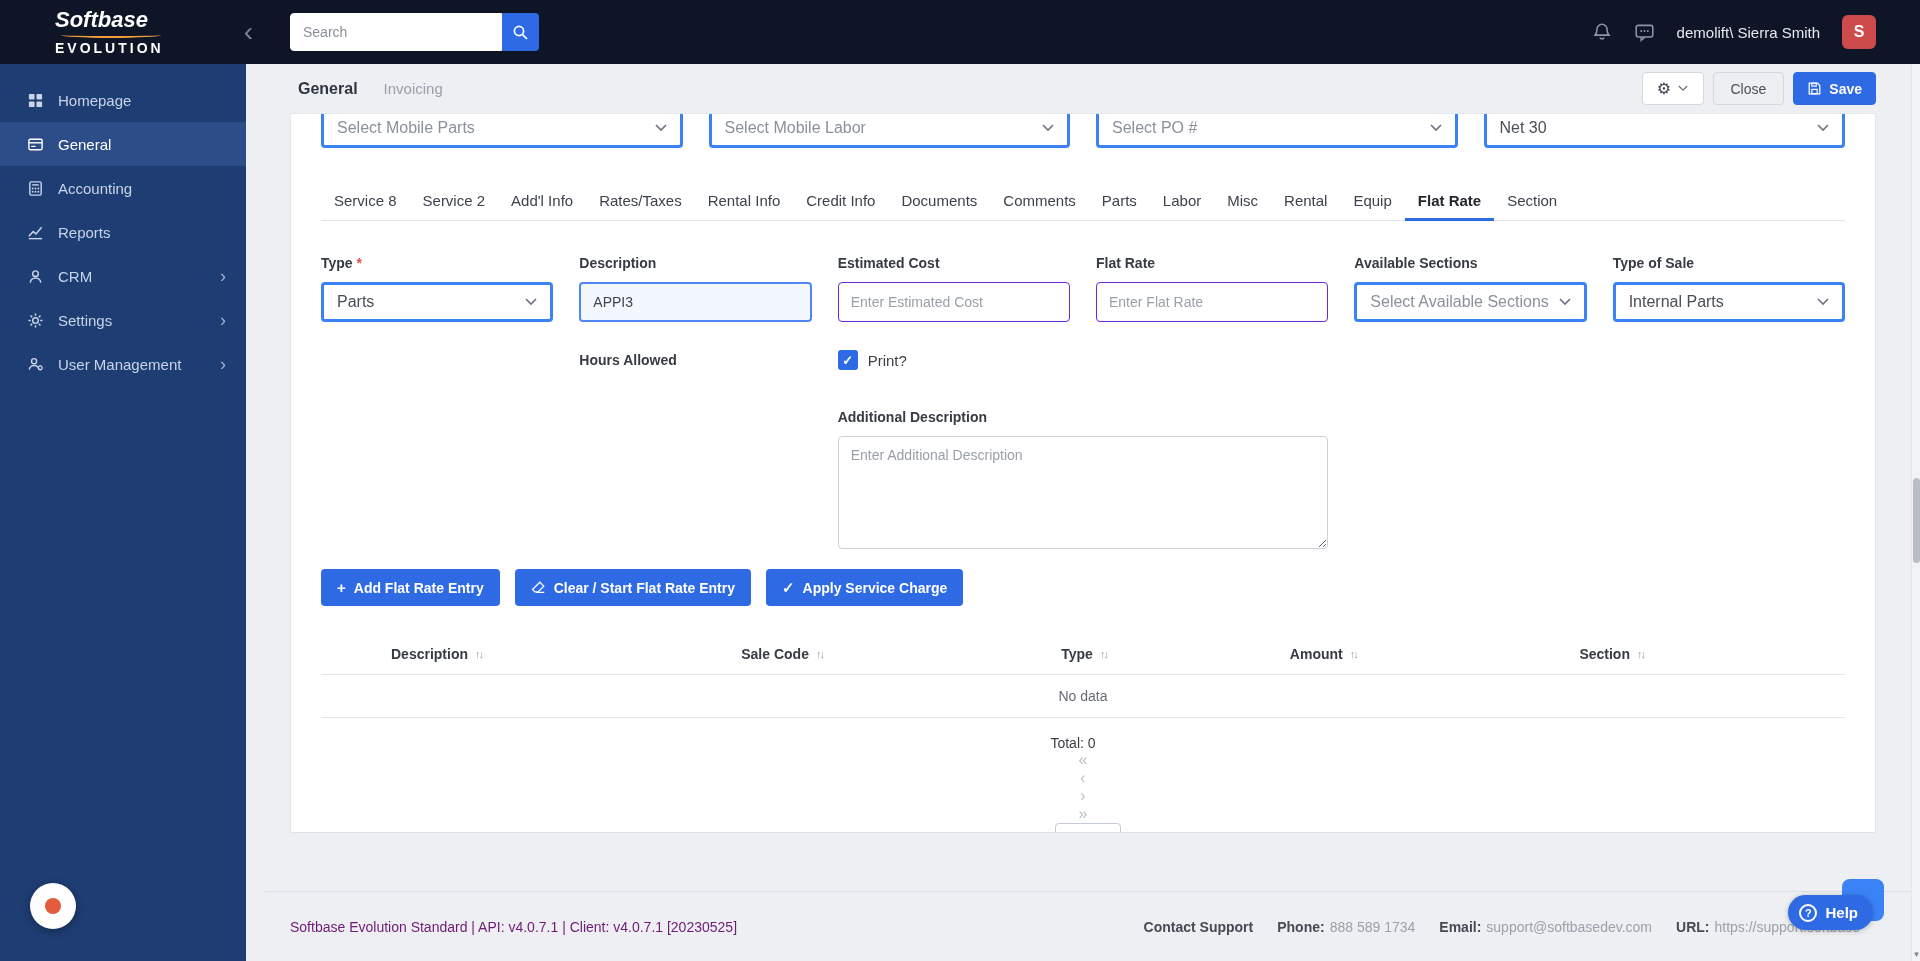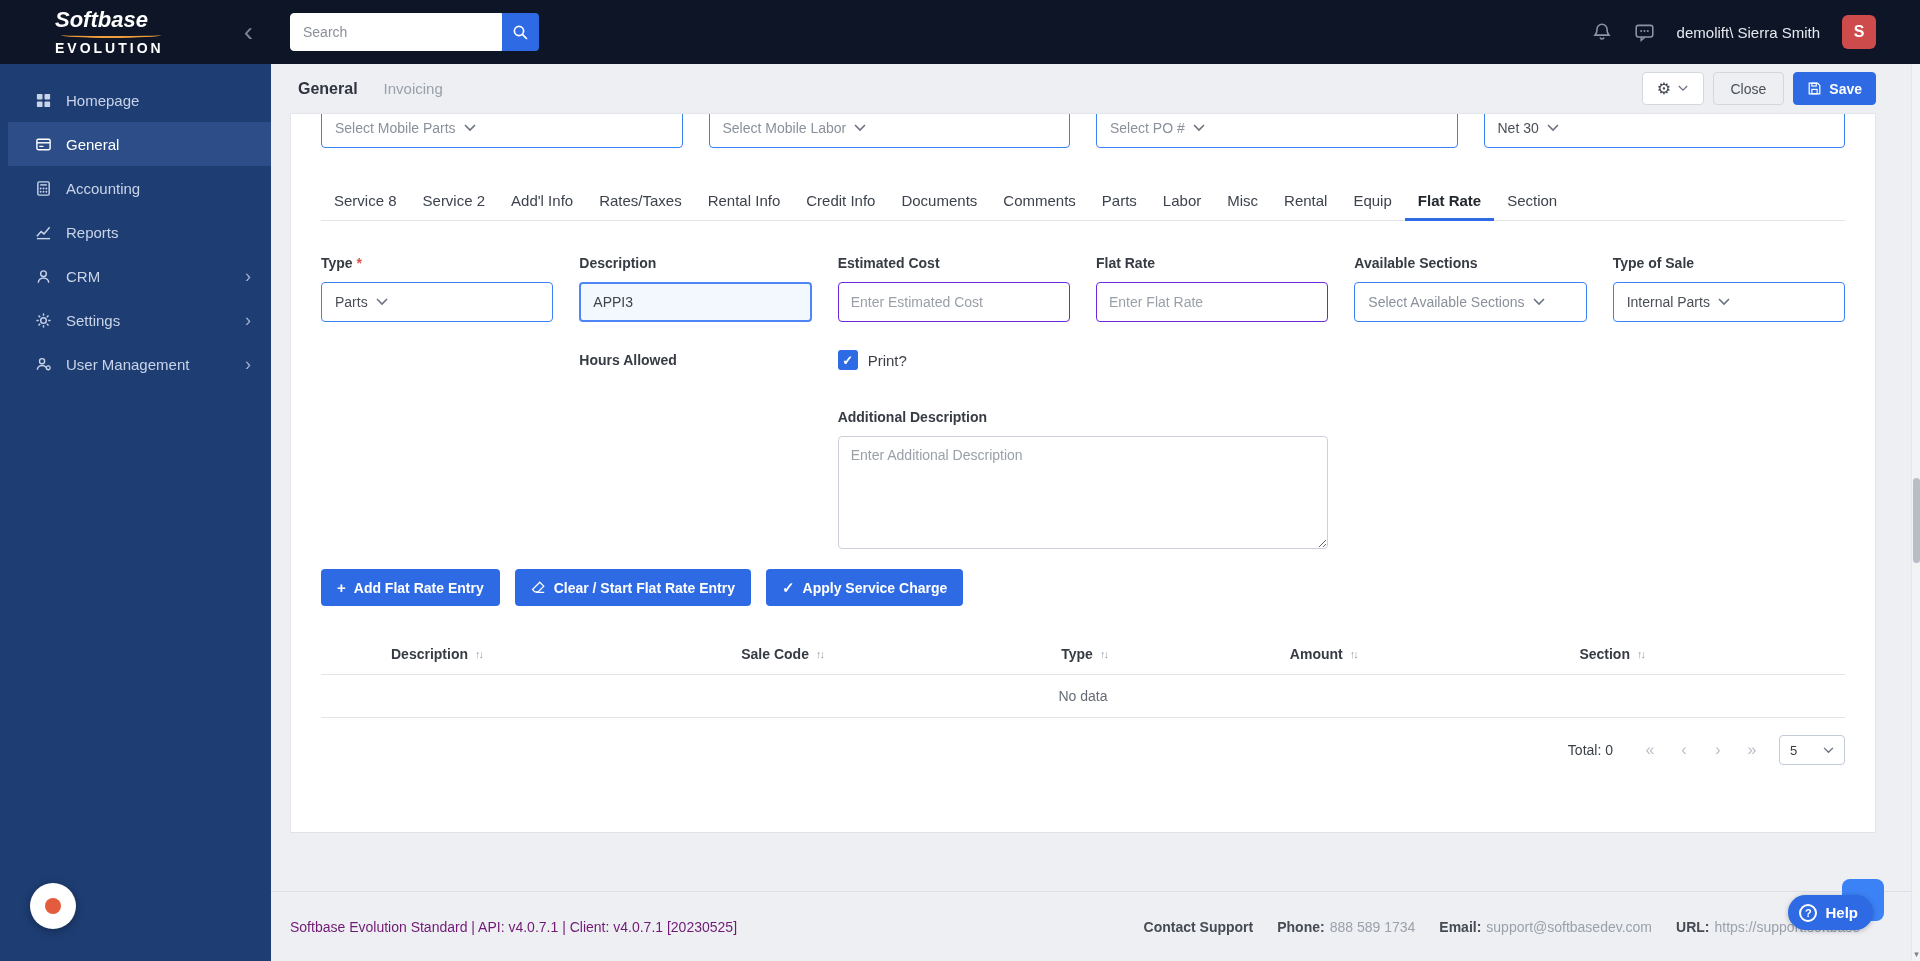--- a/index.html
+++ b/index.html
@@ -17,21 +17,21 @@
   .search-wrap { margin-left:25px; display:flex; height:38px; }
   .search-input { width:212px; height:38px; border:1px solid #ffffff; border-radius:4px 0 0 4px; padding:0 12px; font-size:14px; color:#3a3f46; outline:none; background:#ffffff; }
   .search-input::placeholder { color:#8a8f98; }
   .search-btn { width:37px; height:38px; background:#2e6ae4; border:none; border-radius:0 4px 4px 0; display:flex; align-items:center; justify-content:center; cursor:pointer; }
   .top-right { margin-left:auto; margin-right:44px; display:flex; align-items:center; gap:22px; }
   .top-icon { color:#8d95a5; display:flex; align-items:center; cursor:pointer; }
   .username { color:#e6e9ef; font-size:15px; }
   .avatar { width:34px; height:34px; border-radius:6px; background:#ce4b4b; color:#ffffff; font-weight:700; font-size:16px; display:flex; align-items:center; justify-content:center; cursor:pointer; }
 
   
-  .sidebar { position:absolute; top:64px; left:0; bottom:0; width:271px; background:#1e3d73; padding-top:14px; z-index:20;padding-left:8px; }
+  .sidebar { position:absolute; top:64px; left:0; bottom:0; width:246px; background:#1e3d73; padding-top:14px; z-index:20; }
   .side-item { height:44px; display:flex; align-items:center; gap:14px; padding:0 20px 0 26px; color:#c9d4e8; font-size:15px; cursor:pointer; }
   .side-item.active { background:#2c4d87; color:#ffffff; }
   .sicon { width:18px; height:18px; display:flex; align-items:center; justify-content:center; flex:0 0 18px; }
   .slabel { flex:1; }
   .schev { color:#9fb0cf; font-size:18px; line-height:1; }
 
   
   .main { position:absolute; top:64px; left:265px; right:0; bottom:0; }
   .toolbar { height:49px; display:flex; align-items:center; padding:0 44px 0 25px; }
   .page-tabs { display:flex; align-items:center; gap:26px; padding-left:8px; }
@@ -43,21 +43,21 @@
   .gear-btn { width:62px; background:#ffffff; border:1px solid #d3d7de; gap:7px; color:#3f4550; }
   .gear-glyph { font-size:16px; line-height:1; }
   .close-btn { padding:0 17px; background:#edeff3; border:1px solid #d3d7de; color:#4a5058; }
   .save-btn { padding:0 13px; background:#2e6ae4; border:1px solid #2e6ae4; color:#ffffff; font-weight:600; gap:7px; }
 
   .card { margin:0 44px 0 25px; height:720px; background:#ffffff; border:1px solid #e3e6eb; border-bottom:1px solid #dfe2e8; padding:0 30px; overflow:hidden; }
 
   .grid4 { display:grid; grid-template-columns:repeat(4,1fr); column-gap:26px; }
   .filters { margin-top:-6px; }
 
-  .select { height:40px; border:1px solid #3b82f6; border-radius:4px; background:#ffffff; display:flex; align-items:center; padding:0 13px; font-size:14px; cursor:pointer; }
+  .select { height:40px; border:3px solid #3b82f6; border-radius:4px; background:#ffffff; display:flex; align-items:center; justify-content:space-between; padding:0 13px; font-size:16px; cursor:pointer; }
   .select .val { color:#4a4f57; }
   .select .ph { color:#8a919c; }
   .chev-svg { flex:0 0 auto; margin-left:8px; }
 
   
   .subtabs { margin-top:44px; display:flex; border-bottom:1px solid #e1e4e9; }
   .subtab { padding:0 13px 9px; font-size:15px; color:#3d434d; cursor:pointer; white-space:nowrap; }
   .subtab.active { color:#23282f; font-weight:700; border-bottom:3px solid #2e6ae4; margin-bottom:-1px; }
 
   
@@ -81,21 +81,21 @@
 
   
   .table { margin-top:40px; }
   .thead { display:flex; border-bottom:1px solid #e1e4e9; padding-bottom:12px; }
   .th { display:flex; align-items:center; gap:7px; font-size:14px; font-weight:700; color:#363b44; }
   .c1 { width:26%; padding-left:70px; } .c2 { width:21%; padding-left:24px; } .c3 { width:15%; padding-left:24px; } .c4 { width:19%; padding-left:24px; } .c5 { width:19%; padding-left:24px; }
   .sort { color:#9aa1ab; font-size:11px; letter-spacing:-2px; cursor:pointer; }
   .empty-row { text-align:center; padding:13px 0; font-size:14px; color:#666c75; border-bottom:1px solid #e1e4e9; }
 
   
-  .pagination { margin-top:17px; display:flex; align-items:center; justify-content:flex-end; }
+  .pagination { margin-top:17px; display:flex; align-items:center; justify-content:flex-end;flex-direction:column; }
   .total { font-size:14px; color:#3a3f46; margin-right:20px; }
   .pg-arrow { width:34px; text-align:center; color:#b9bfc8; font-size:16px; cursor:pointer; }
   .pgsize { margin-left:10px; width:66px; height:30px; border:1px solid #c3cbd6; border-radius:4px; background:#ffffff; display:flex; align-items:center; justify-content:space-between; padding:0 10px; font-size:13px; color:#3a3f46; cursor:pointer; }
 
   
   .footer { position:absolute; left:0; right:0; bottom:0; height:70px; border-top:1px solid #dcdfe5; display:flex; align-items:center; padding:0 60px 0 25px; }
   .foot-left { font-size:14px; color:#701a75; }
   .foot-right { margin-left:auto; display:flex; align-items:baseline; gap:24px; white-space:nowrap; }
   .foot-strong { font-size:14px; font-weight:700; color:#454b54; }
   .foot-pair { font-size:14px; color:#9aa1ab; }

